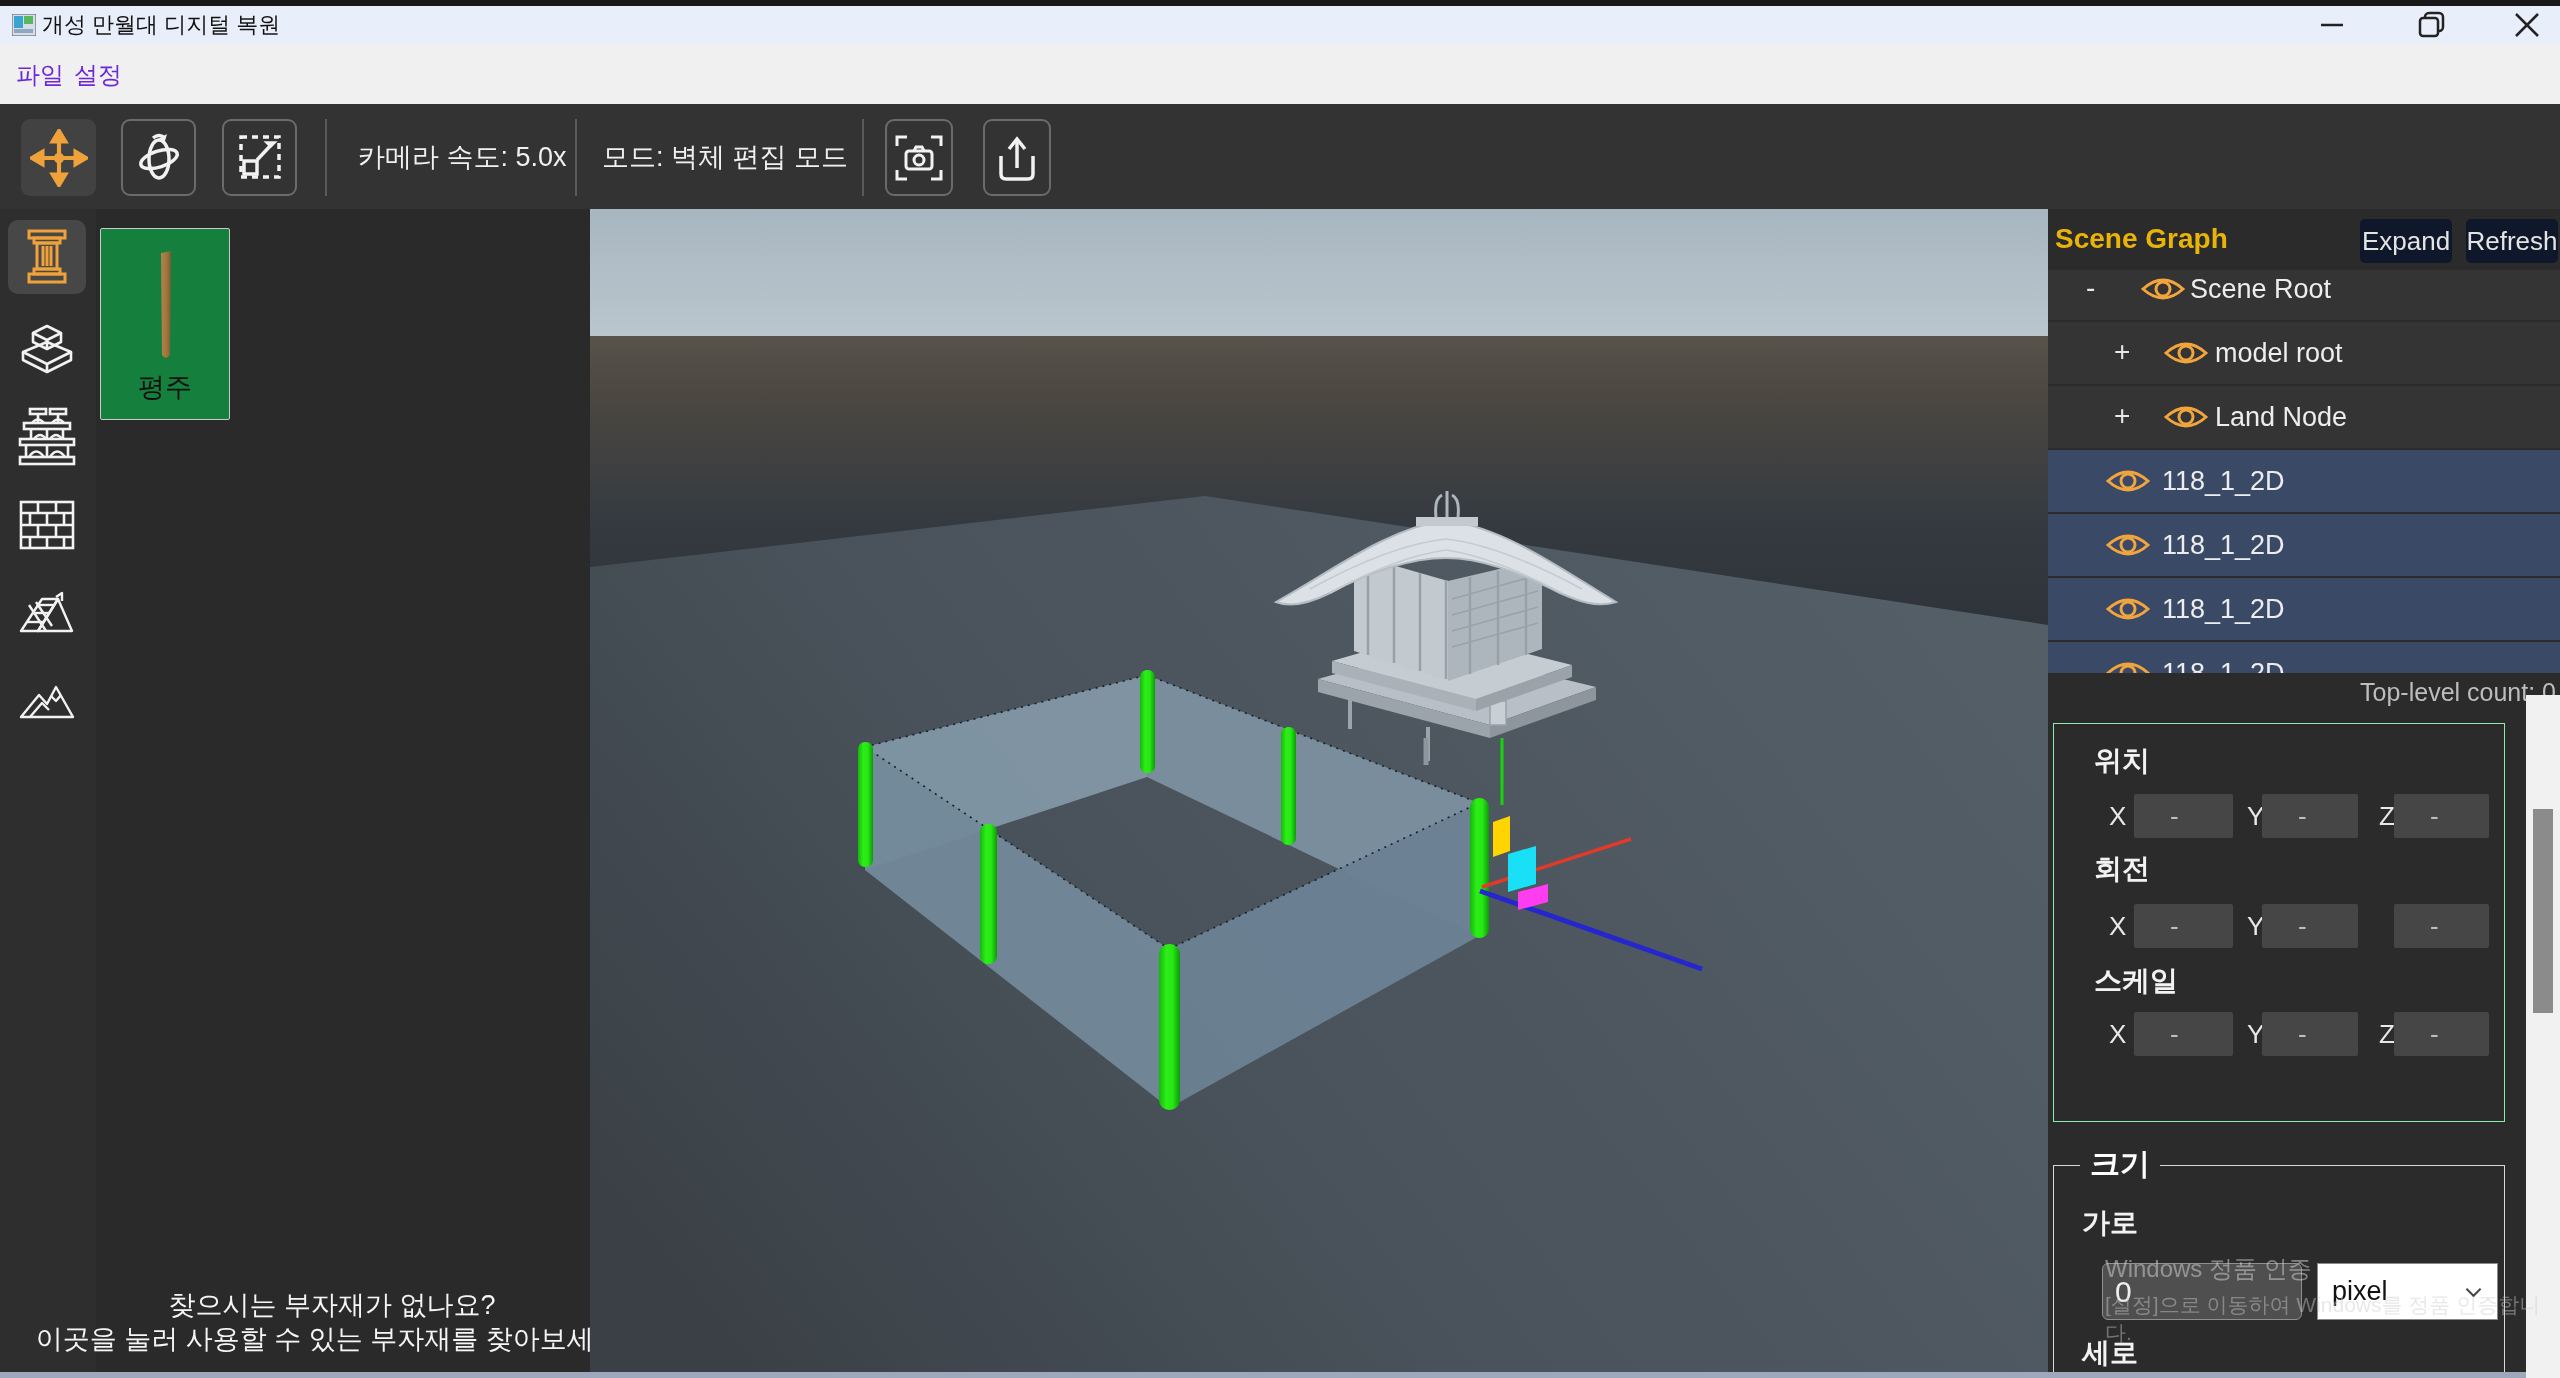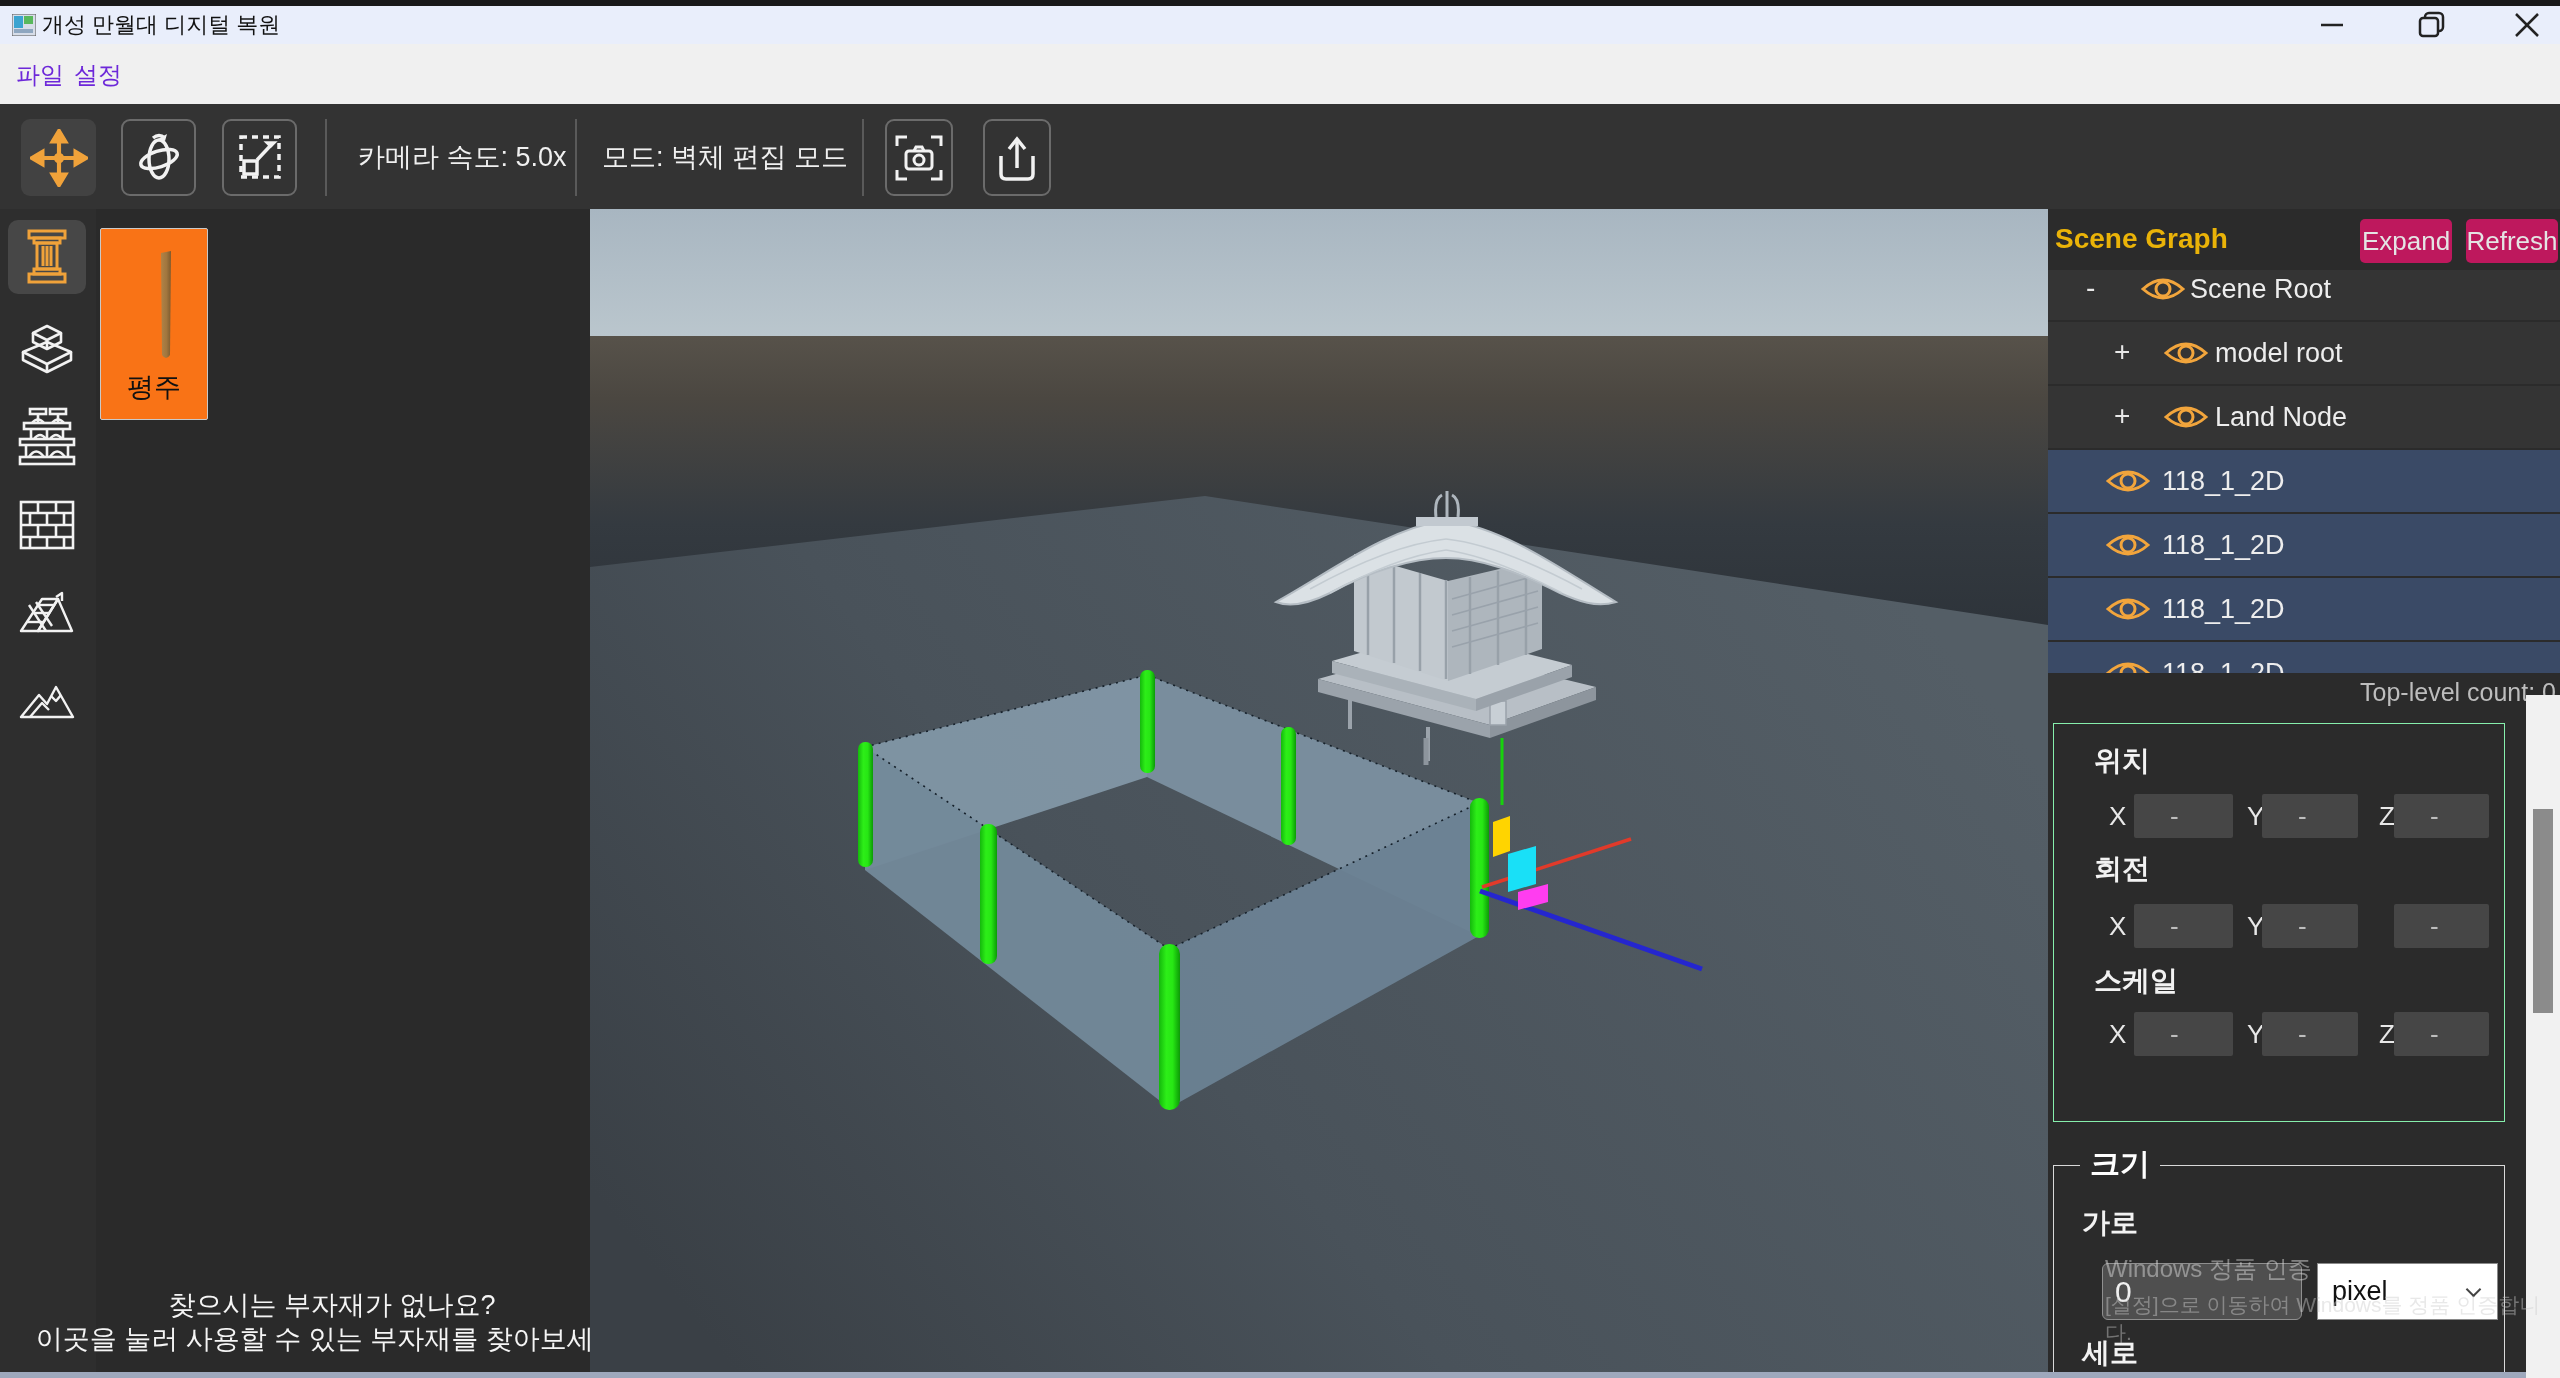--- a/index.html
+++ b/index.html
@@ -27,33 +27,33 @@
   #account-avatar { width:56px; height:56px; border-radius:50%; background:#6f6f6f;
                     border:2px solid #989898; margin-left:8px; display:flex; align-items:center; justify-content:center; }
   #account-label { margin-left:16px; font-size:27px; color:#eceff2; letter-spacing:.5px; }
 
   
   #left-rail { left:0; top:209px; width:96px; height:1169px; background:#2e2e2e; }
   .rail-btn { left:8px; width:78px; height:74px; border-radius:10px;
               display:flex; align-items:center; justify-content:center; }
   .rail-btn.active { background:#474747; }
   #library-panel { left:96px; top:209px; width:494px; height:1169px; background:#2a2a2a; }
-  #part-card { left:100px; top:228px; width:108px; height:192px; background:#f97316;
+  #part-card { left:100px; top:228px; width:130px; height:192px; background:#15803d;
                border:1px solid #c9c9c9; border-radius:2px; }
   #part-card-label { left:0; bottom:14px; width:100%; text-align:center; font-size:27px; color:#111; }
   #library-help { left:332px; top:1288px; transform:translateX(-50%); text-align:center;
                   white-space:nowrap; color:#f5f5f5; font-size:27px; line-height:34px; }
 
   
   #viewport { left:590px; top:209px; width:1458px; height:1169px; background:#23282e; }
 
   
   #right-panel { left:2048px; top:209px; width:512px; height:1169px; background:#2b2b2b; overflow:hidden; }
   #sg-title { left:7px; top:14px; font-size:28px; font-weight:bold; color:#eab308; }
-  .sg-btn { top:10px; width:92px; height:44px; background:#be185d; border-radius:5px;
+  .sg-btn { top:10px; width:92px; height:44px; background:#0f172a; border-radius:5px;
             font-size:26px; color:#e4e4e4; text-align:center; line-height:44px; }
   #sg-rows { left:0; top:61px; width:512px; height:403px; overflow:hidden; }
   .sg-row { position:absolute; left:0; width:512px; height:62px; background:#343434; }
   .sg-row.sel { background:#3a4a66; }
   .sg-row .toggle { position:absolute; top:0; height:62px; line-height:60px; font-size:28px; color:#e8e8e8; }
   .sg-row .eye { position:absolute; top:15px; }
   .sg-row .lbl { position:absolute; top:0; height:62px; line-height:62px; font-size:27px; color:#ededed; }
   .lvl0 .toggle { left:38px; } .lvl0 .eye { left:92px; } .lvl0 .lbl { left:142px; }
   .lvl1 .toggle { left:66px; } .lvl1 .eye { left:115px; } .lvl1 .lbl { left:167px; }
   .lvl2 .eye { left:57px; } .lvl2 .lbl { left:114px; }

